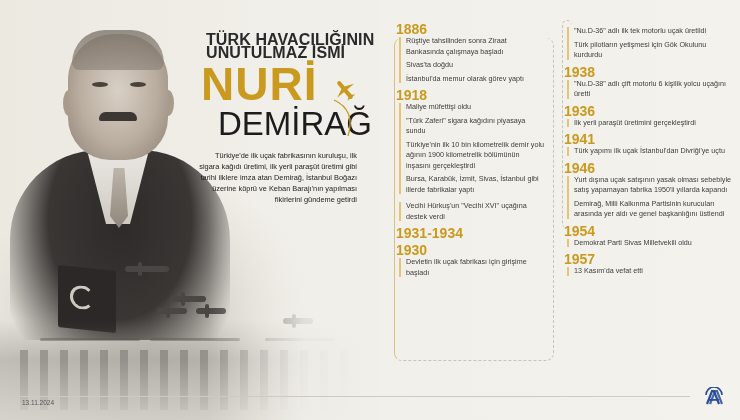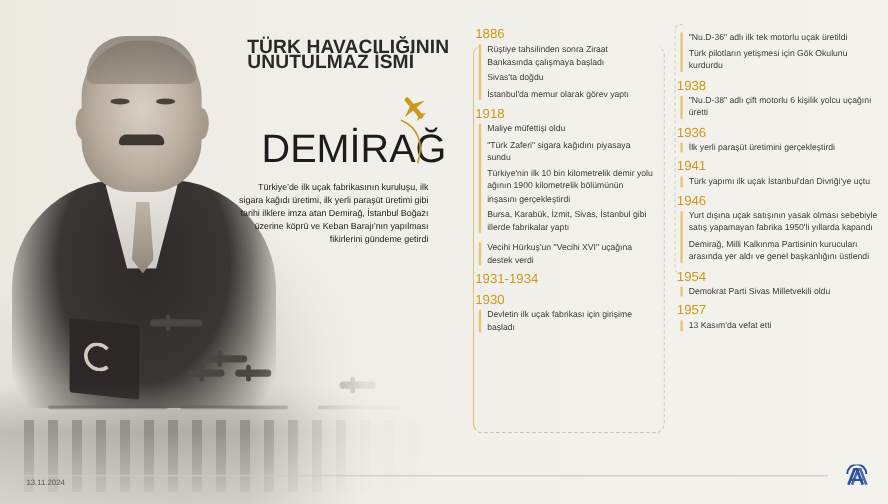--- a/index.html
+++ b/index.html
@@ -53,21 +53,21 @@
     
     .subtitle { position: absolute; left: 206px; top: 33px; font-size: 16px; font-weight: bold; line-height: 13px; color: #2a2a2a; letter-spacing: .1px; }
     .name-1 { position: absolute; left: 201px; top: 62px; font-size: 46px; font-weight: bold; color: #c99a1f; letter-spacing: 1px; line-height: 44px; }
     .name-2 { position: absolute; left: 200px; top: 106px; font-size: 33px; color: #1c1c1c; letter-spacing: 0px; line-height: 36px; margin-left: 18px; }
     .plane-icon { position: absolute; left: 328px; top: 78px; width: 34px; height: 60px; }
 
     .bio { position: absolute; right: 383px; top: 150px; width: 160px; text-align: right; font-size: 7.4px; font-weight: normal; line-height: 11px; color: #222; }
 
     
     .tl { position: absolute; font-size: 7.2px; line-height: 10.5px; color: #3c3c3c; }
-    .year { color: #c99a1f; font-weight: normal; font-size: 11px; line-height: 11px; }
+    .year { color: #c99a1f; font-weight: bold; font-size: 14px; line-height: 11px; }
     .entry { position: relative; padding-left: 10px; margin-top: 1px; }
     .entry::before { content: ""; position: absolute; left: 3px; top: 1px; bottom: 1px; width: 1.5px; background: #e3c57a; }
     .item { margin: 1px 0 3px 0; }
     .group { margin-bottom: 6px; }
 
     .col1 { left: 396px; top: 24px; width: 150px; }
     .col2 { left: 564px; top: 20px; width: 170px; }
 
     .frame { position: absolute; border: 1px dashed #c8c4bc; border-radius: 8px; }
     .frame-1 { left: 394px; top: 38px; width: 160px; height: 323px; border-left: 1px solid #dcc17c; border-top: none; }
@@ -110,20 +110,21 @@
     <div class="wing-line" style="left:150px;width:90px"></div>
     <div class="wing-line" style="left:265px;width:70px"></div>
     <div class="people"></div>
     <div class="photo-fade"></div>
   </div>
 
   <div class="subtitle">
     <div>TÜRK HAVACILIĞININ</div>
     <div>UNUTULMAZ İSMİ</div>
   </div>
+  <div class="name-1">NURİ</div>
   <div class="name-2">DEMİRAĞ</div>
 
   <svg class="plane-icon" viewBox="0 0 34 60">
     <path d="M6 22 Q28 32 20 58" fill="none" stroke="#c99a1f" stroke-width="1.3"></path>
     <g transform="translate(17 12) rotate(-40)" fill="#c99a1f">
       <rect x="-2" y="-11" width="4" height="22" rx="2"></rect>
       <polygon points="-11,1 11,1 2,-3 -2,-3"></polygon>
       <polygon points="-5,10 5,10 1,7 -1,7"></polygon>
     </g>
   </svg>

